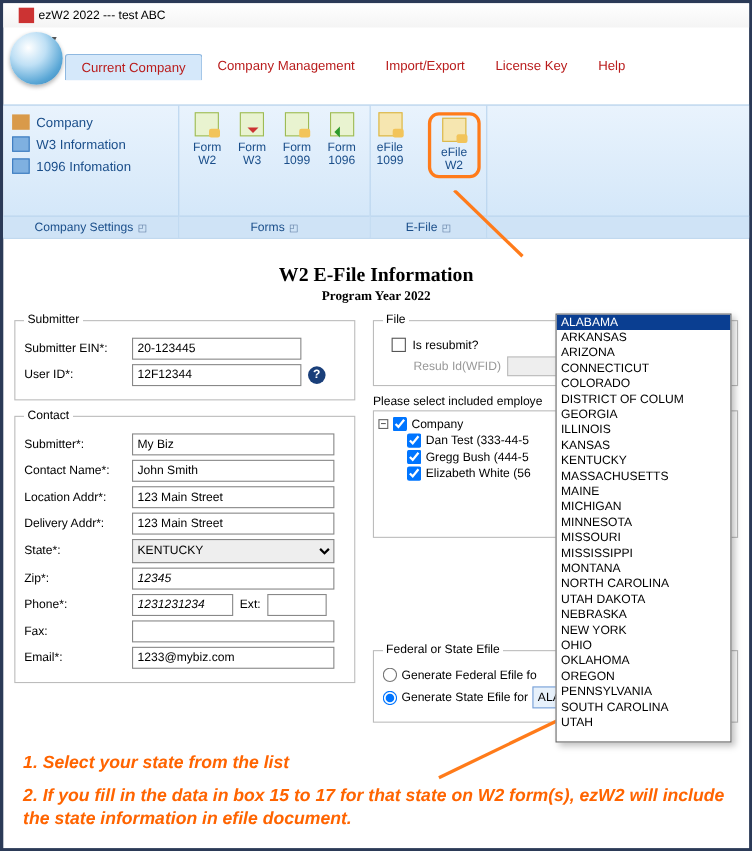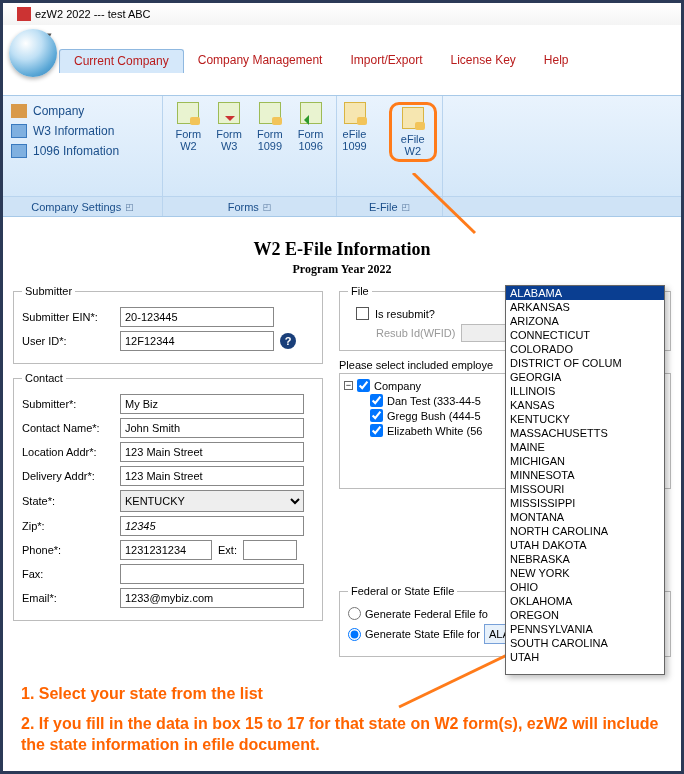--- a/index.html
+++ b/index.html
@@ -45,21 +45,21 @@
   .tree { border:1px solid #bcbcbc; background:#fff; height:116px; padding:4px; font-size:11px; overflow:hidden;}
   .tree .node { display:flex; align-items:center; gap:4px; padding:1px 0;}
   .tree .child { margin-left:26px;}
   .expander{display:inline-block;width:9px;height:9px;border:1px solid #666;font-size:9px;line-height:7px;text-align:center;}
   input[type=checkbox]{ width:13px;height:13px;}
   .dropdown { position:absolute; top:0; right:6px; width:160px; height:390px; background:#fff; border:1px solid #666; box-shadow:3px 3px 6px rgba(0,0,0,.25); overflow-y:scroll; z-index:20; font-size:11px;}
   .dropdown .opt { padding:1px 4px; white-space:nowrap; cursor:pointer;}
   .dropdown .opt.sel { background:#0a3e91; color:#fff;}
   .radio-row{display:flex;align-items:center;gap:4px;margin:4px 0;font-size:11px;}
   .stateSel{width:124px;height:20px;border:1px solid #77a0d8;background:#e7f1fb;font-size:11px; display:flex; align-items:center; justify-content:space-between; padding:0 4px; cursor:pointer;}
-  .annot { color:#ff6400; font-weight:bold; font-size:16px; line-height:1.35; padding:4px 8px;}
+  .annot { color:#ff6400; font-weight:bold; font-size:16px; line-height:1.35; padding:4px 8px;font-style:italic;}
   .arrow2 { position:absolute; pointer-events:none; z-index:15;}
   .chk{display:inline-block;width:13px;height:13px;border:1px solid #555;}
   .disabledBtn{background:#eee;color:#999;border:1px solid #bbb;padding:2px 8px;font-size:11px;}
   
   .dropdown::-webkit-scrollbar{width:15px;background:#eee;}
   .dropdown::-webkit-scrollbar-thumb{background:#c0c0c0;border:1px solid #888;}
 </style>
 </head>
 <body>
 <div class="frame">
@@ -206,21 +206,21 @@
         <div class="row">
               <label>State*:</label>
           <select class="combo" style="width:184px;"><option>KENTUCKY</option></select>
         </div>
         <div class="row">
               <label>Zip*:</label>
               <input type="text" style="width: 184px; font-style: italic;" value="12345">
             </div>
         <div class="row">
               <label>Phone*:</label>
-          <input type="text" style="width: 92px;" value="1231231234">
+          <input type="text" style="width: 92px; font-style: italic;" value="1231231234">
           <span>Ext:</span>
           <input type="text" style="width: 54px;" value="">
         </div>
         <div class="row">
               <label>Fax:</label>
               <input type="text" style="width: 184px;" value="">
             </div>
         <div class="row">
               <label>Email*:</label>
               <input type="text" style="width: 184px;" value="1233@mybiz.com">

